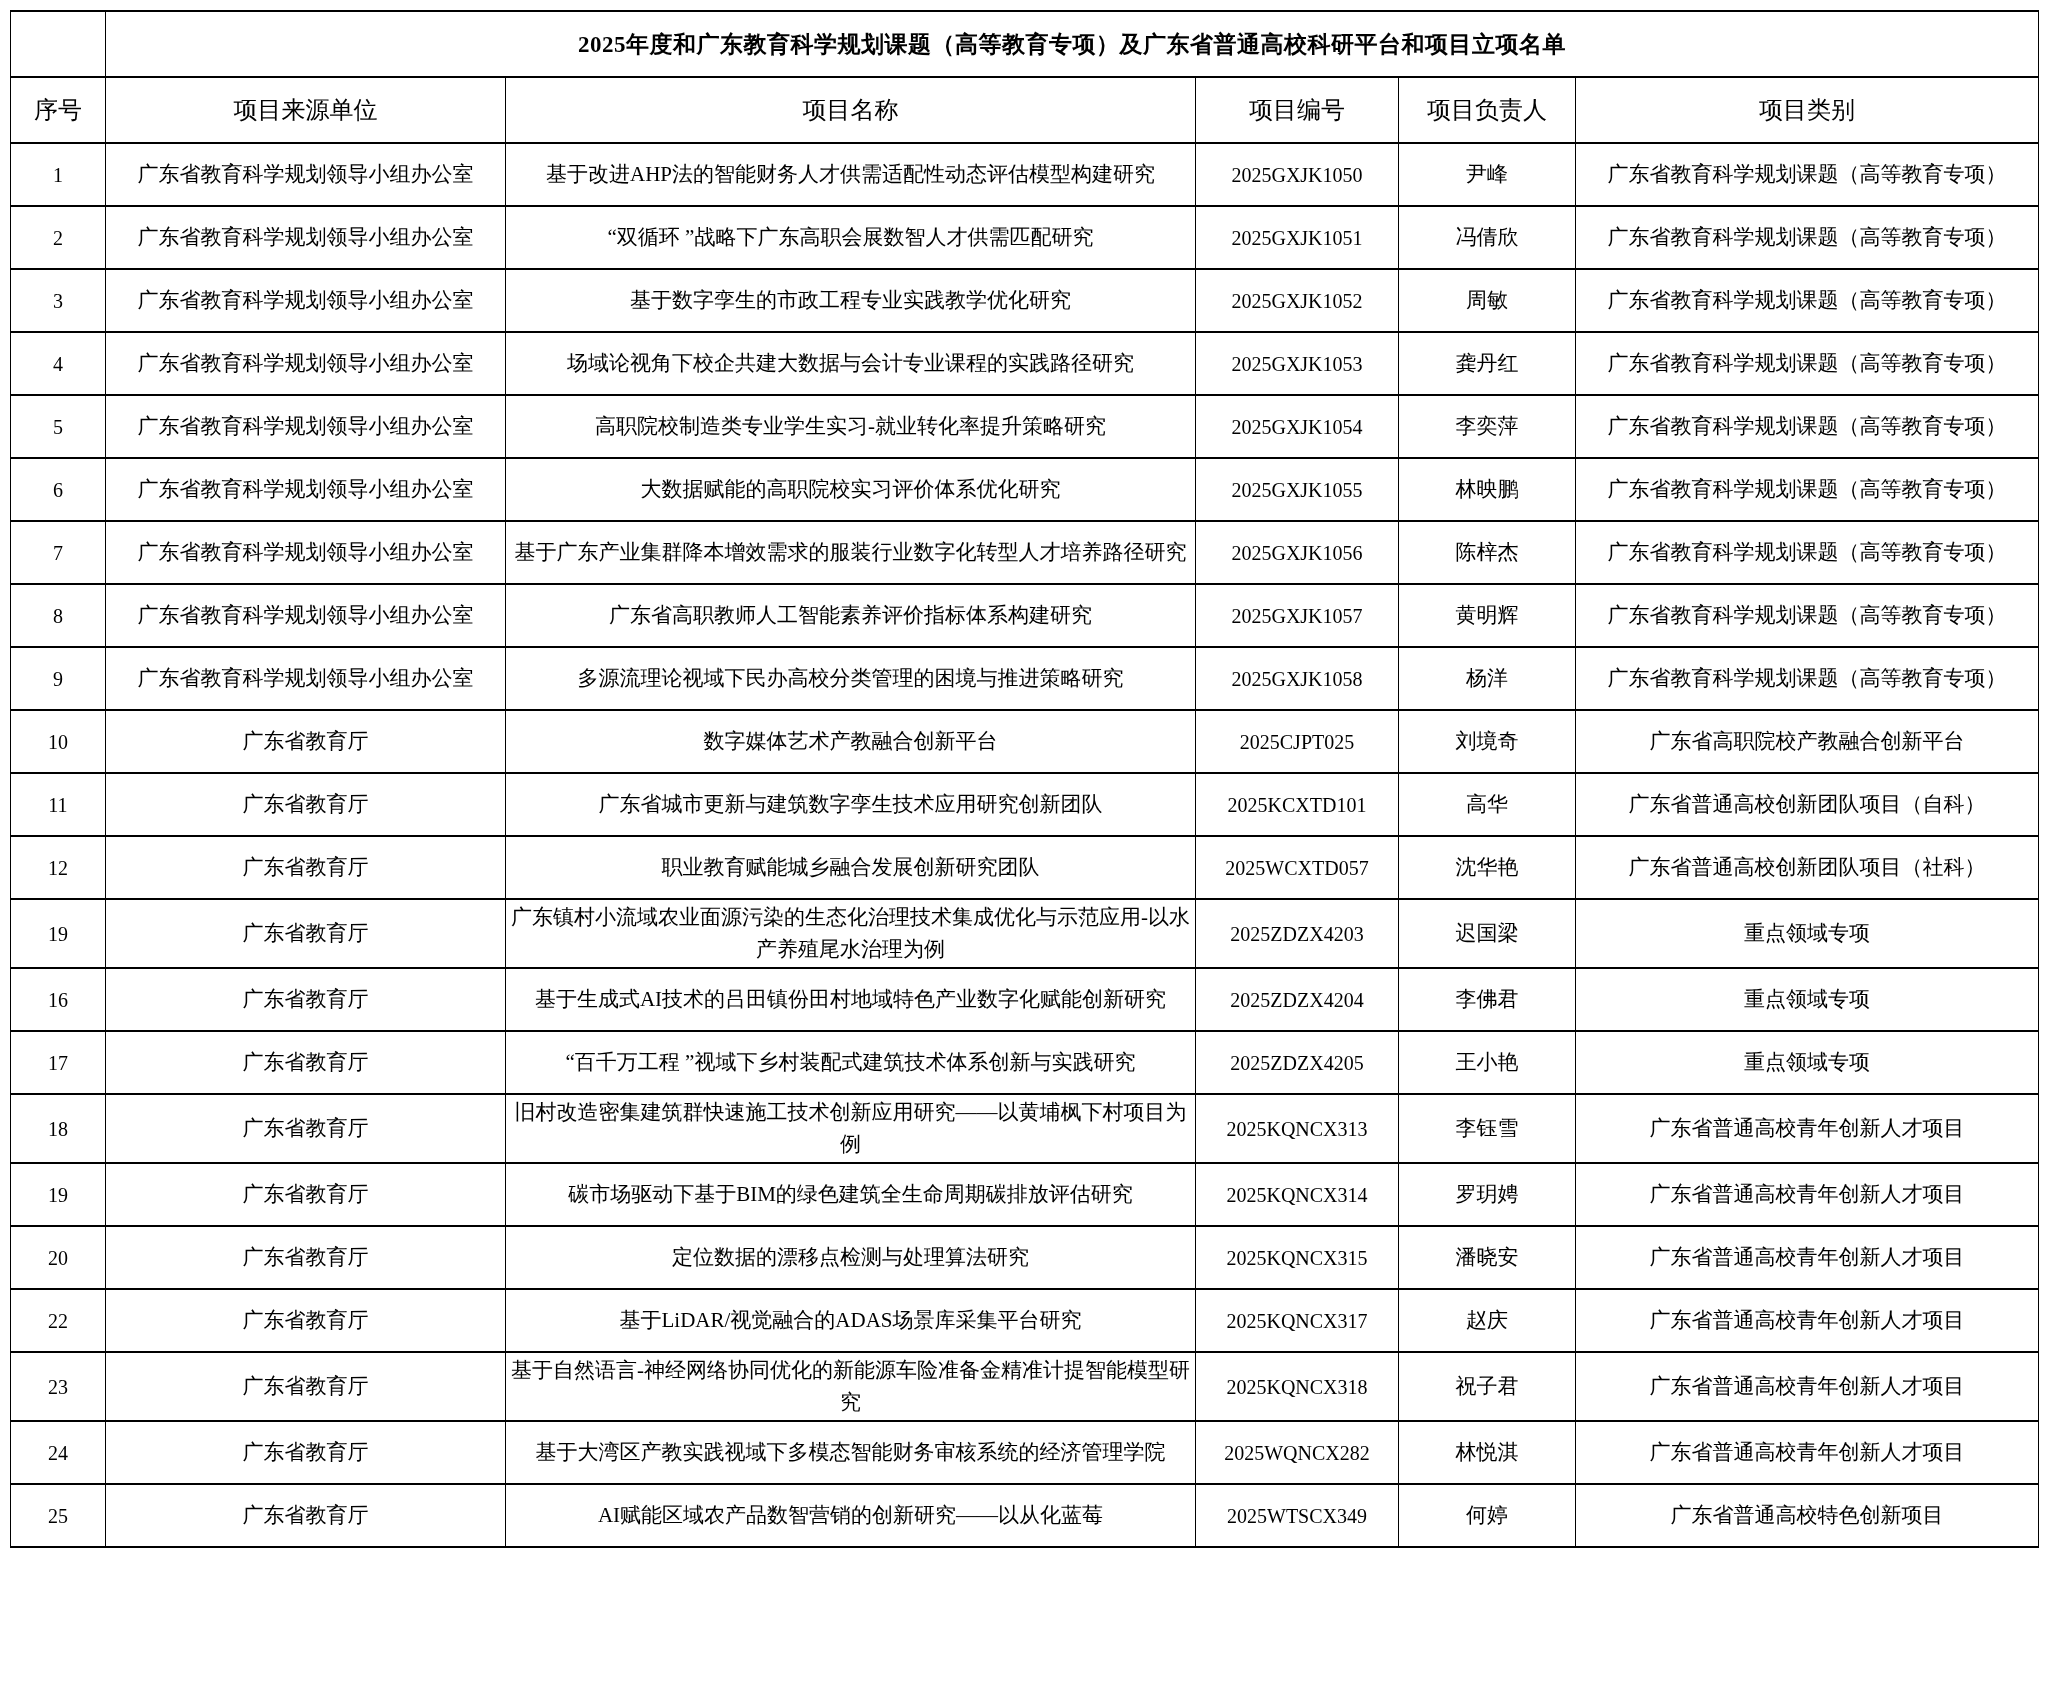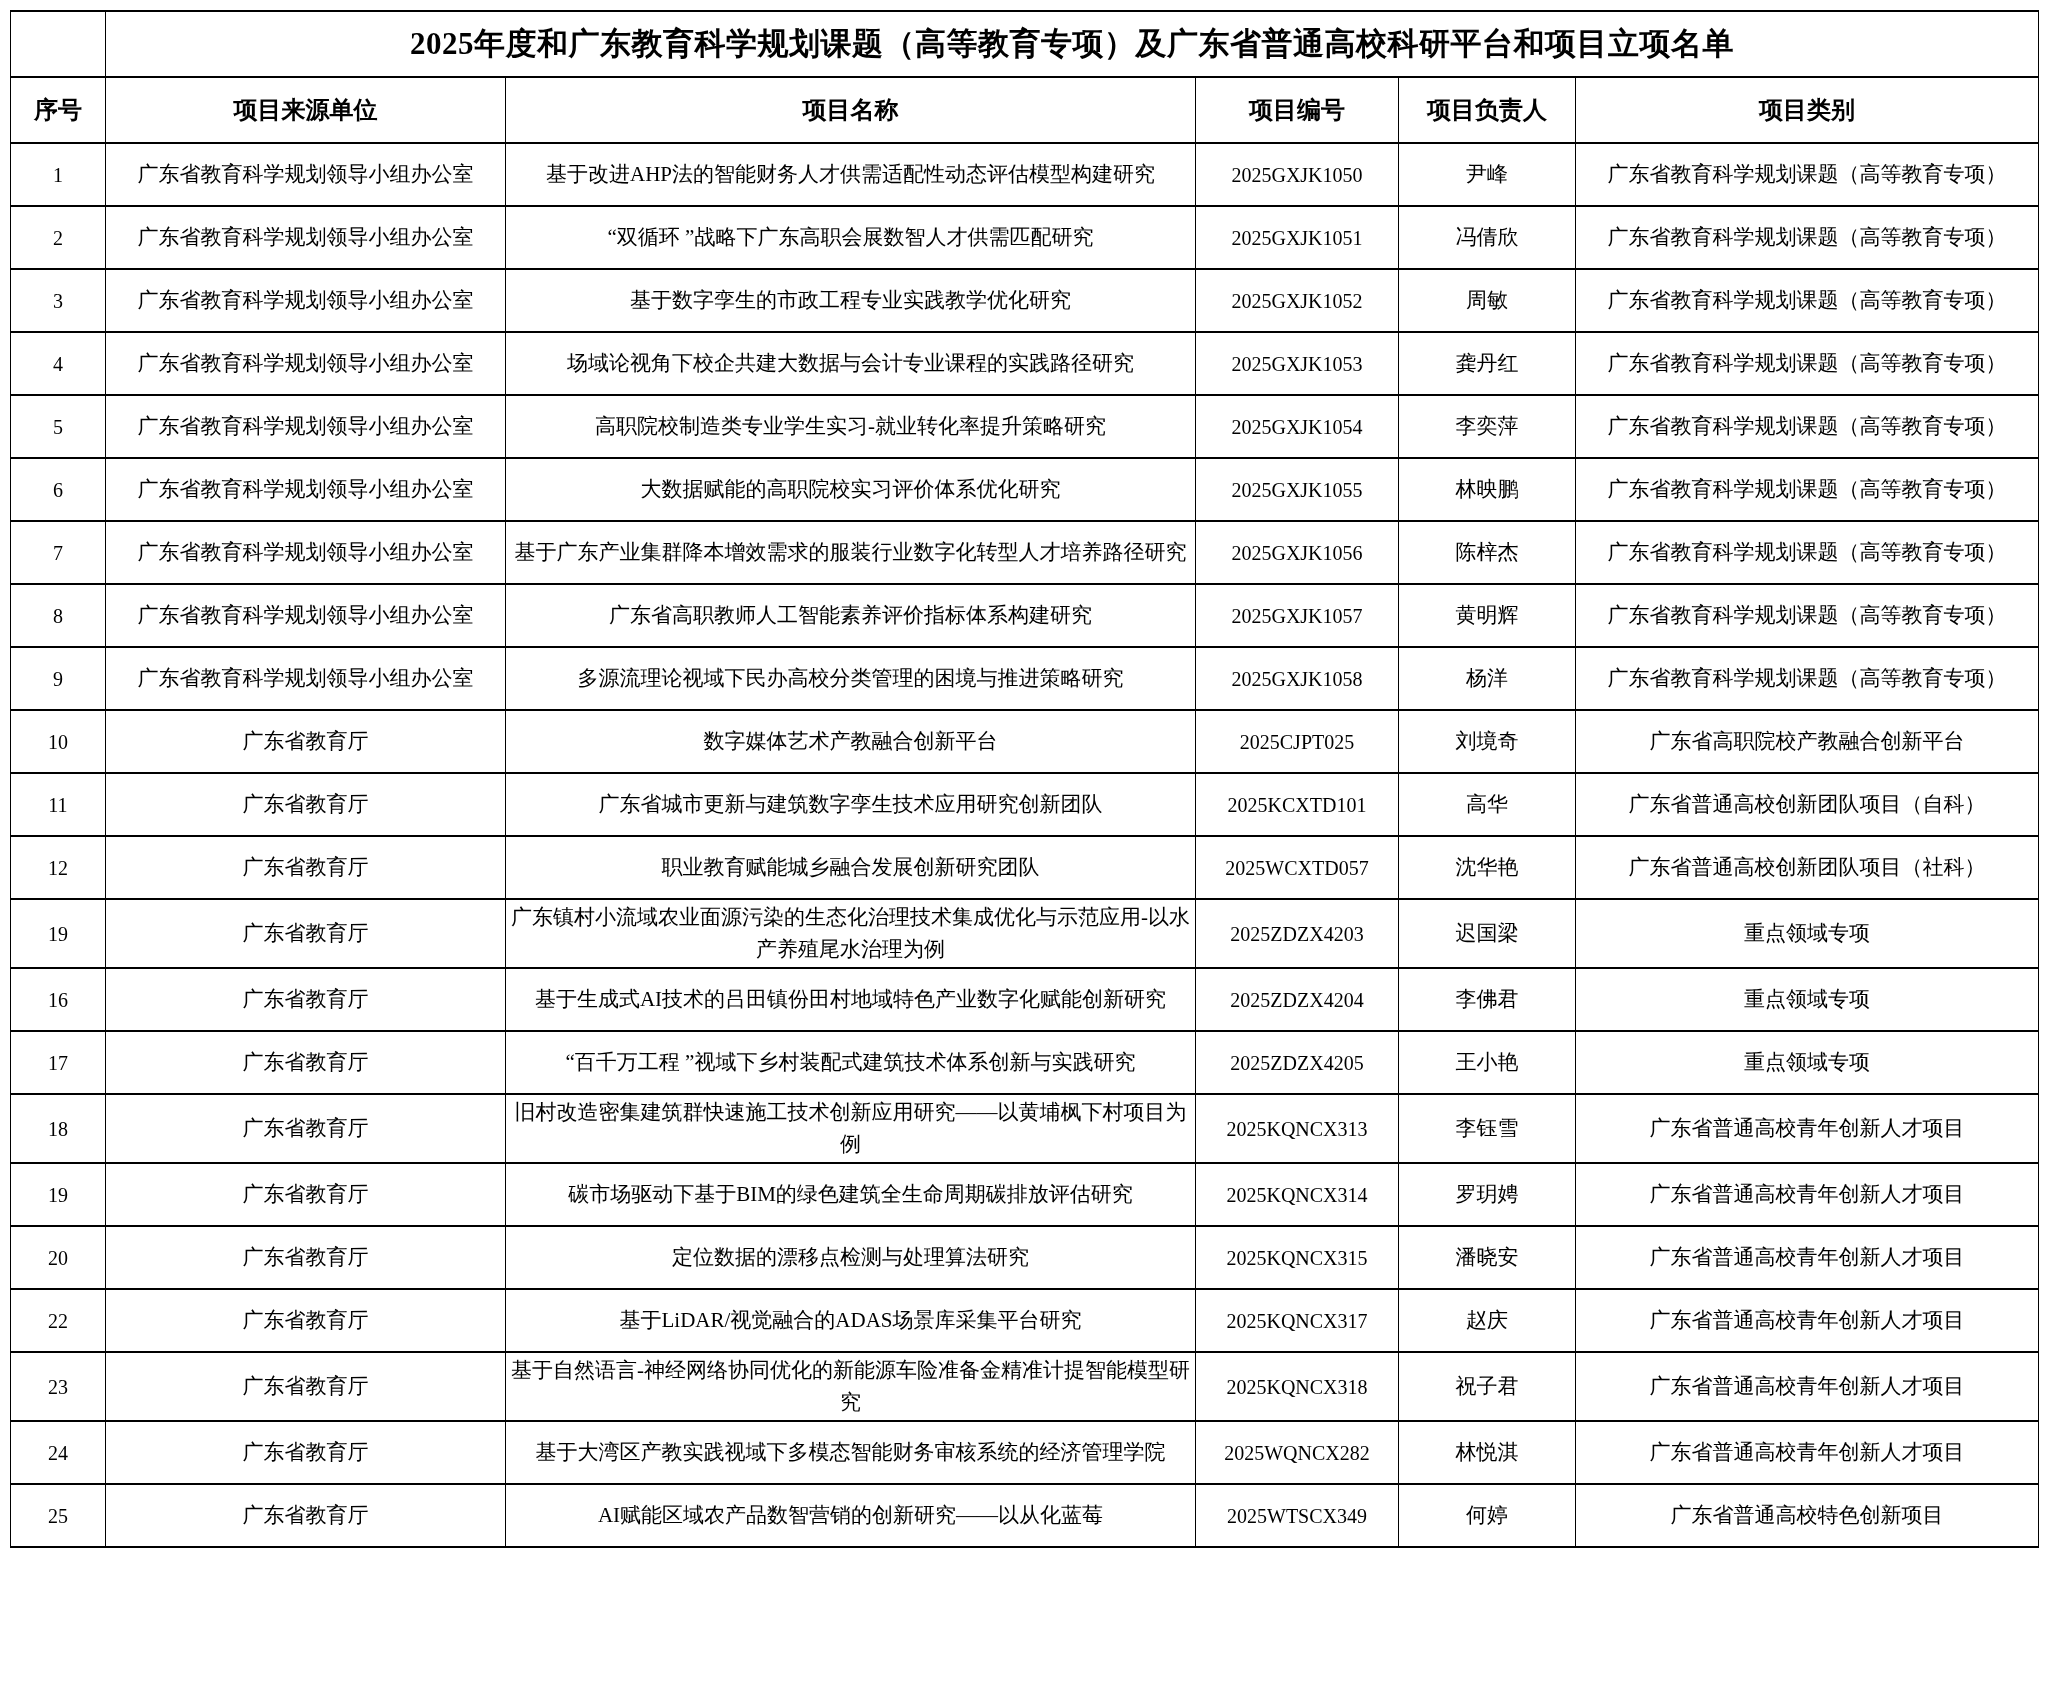--- a/index.html
+++ b/index.html
@@ -34,26 +34,26 @@
     vertical-align: middle;
     padding: 2px 2px;
     overflow: hidden;
     word-break: break-all;
   }
   tr.title-row td {
     height: 60px;
   }
   td.table-title {
     font-weight: bold;
-    font-size: 31px;
+    font-size: 23px;
     letter-spacing: 0.5px;
   }
   tr.header-row th {
     height: 60px;
-    font-weight: bold;
+    font-weight: normal;
     font-size: 24px;
   }
   tbody td {
     font-size: 21px;
     line-height: 1.5;
     height: 57px;
   }
   tbody td.cell-no,
   tbody td.cell-code {
     font-size: 20px;

